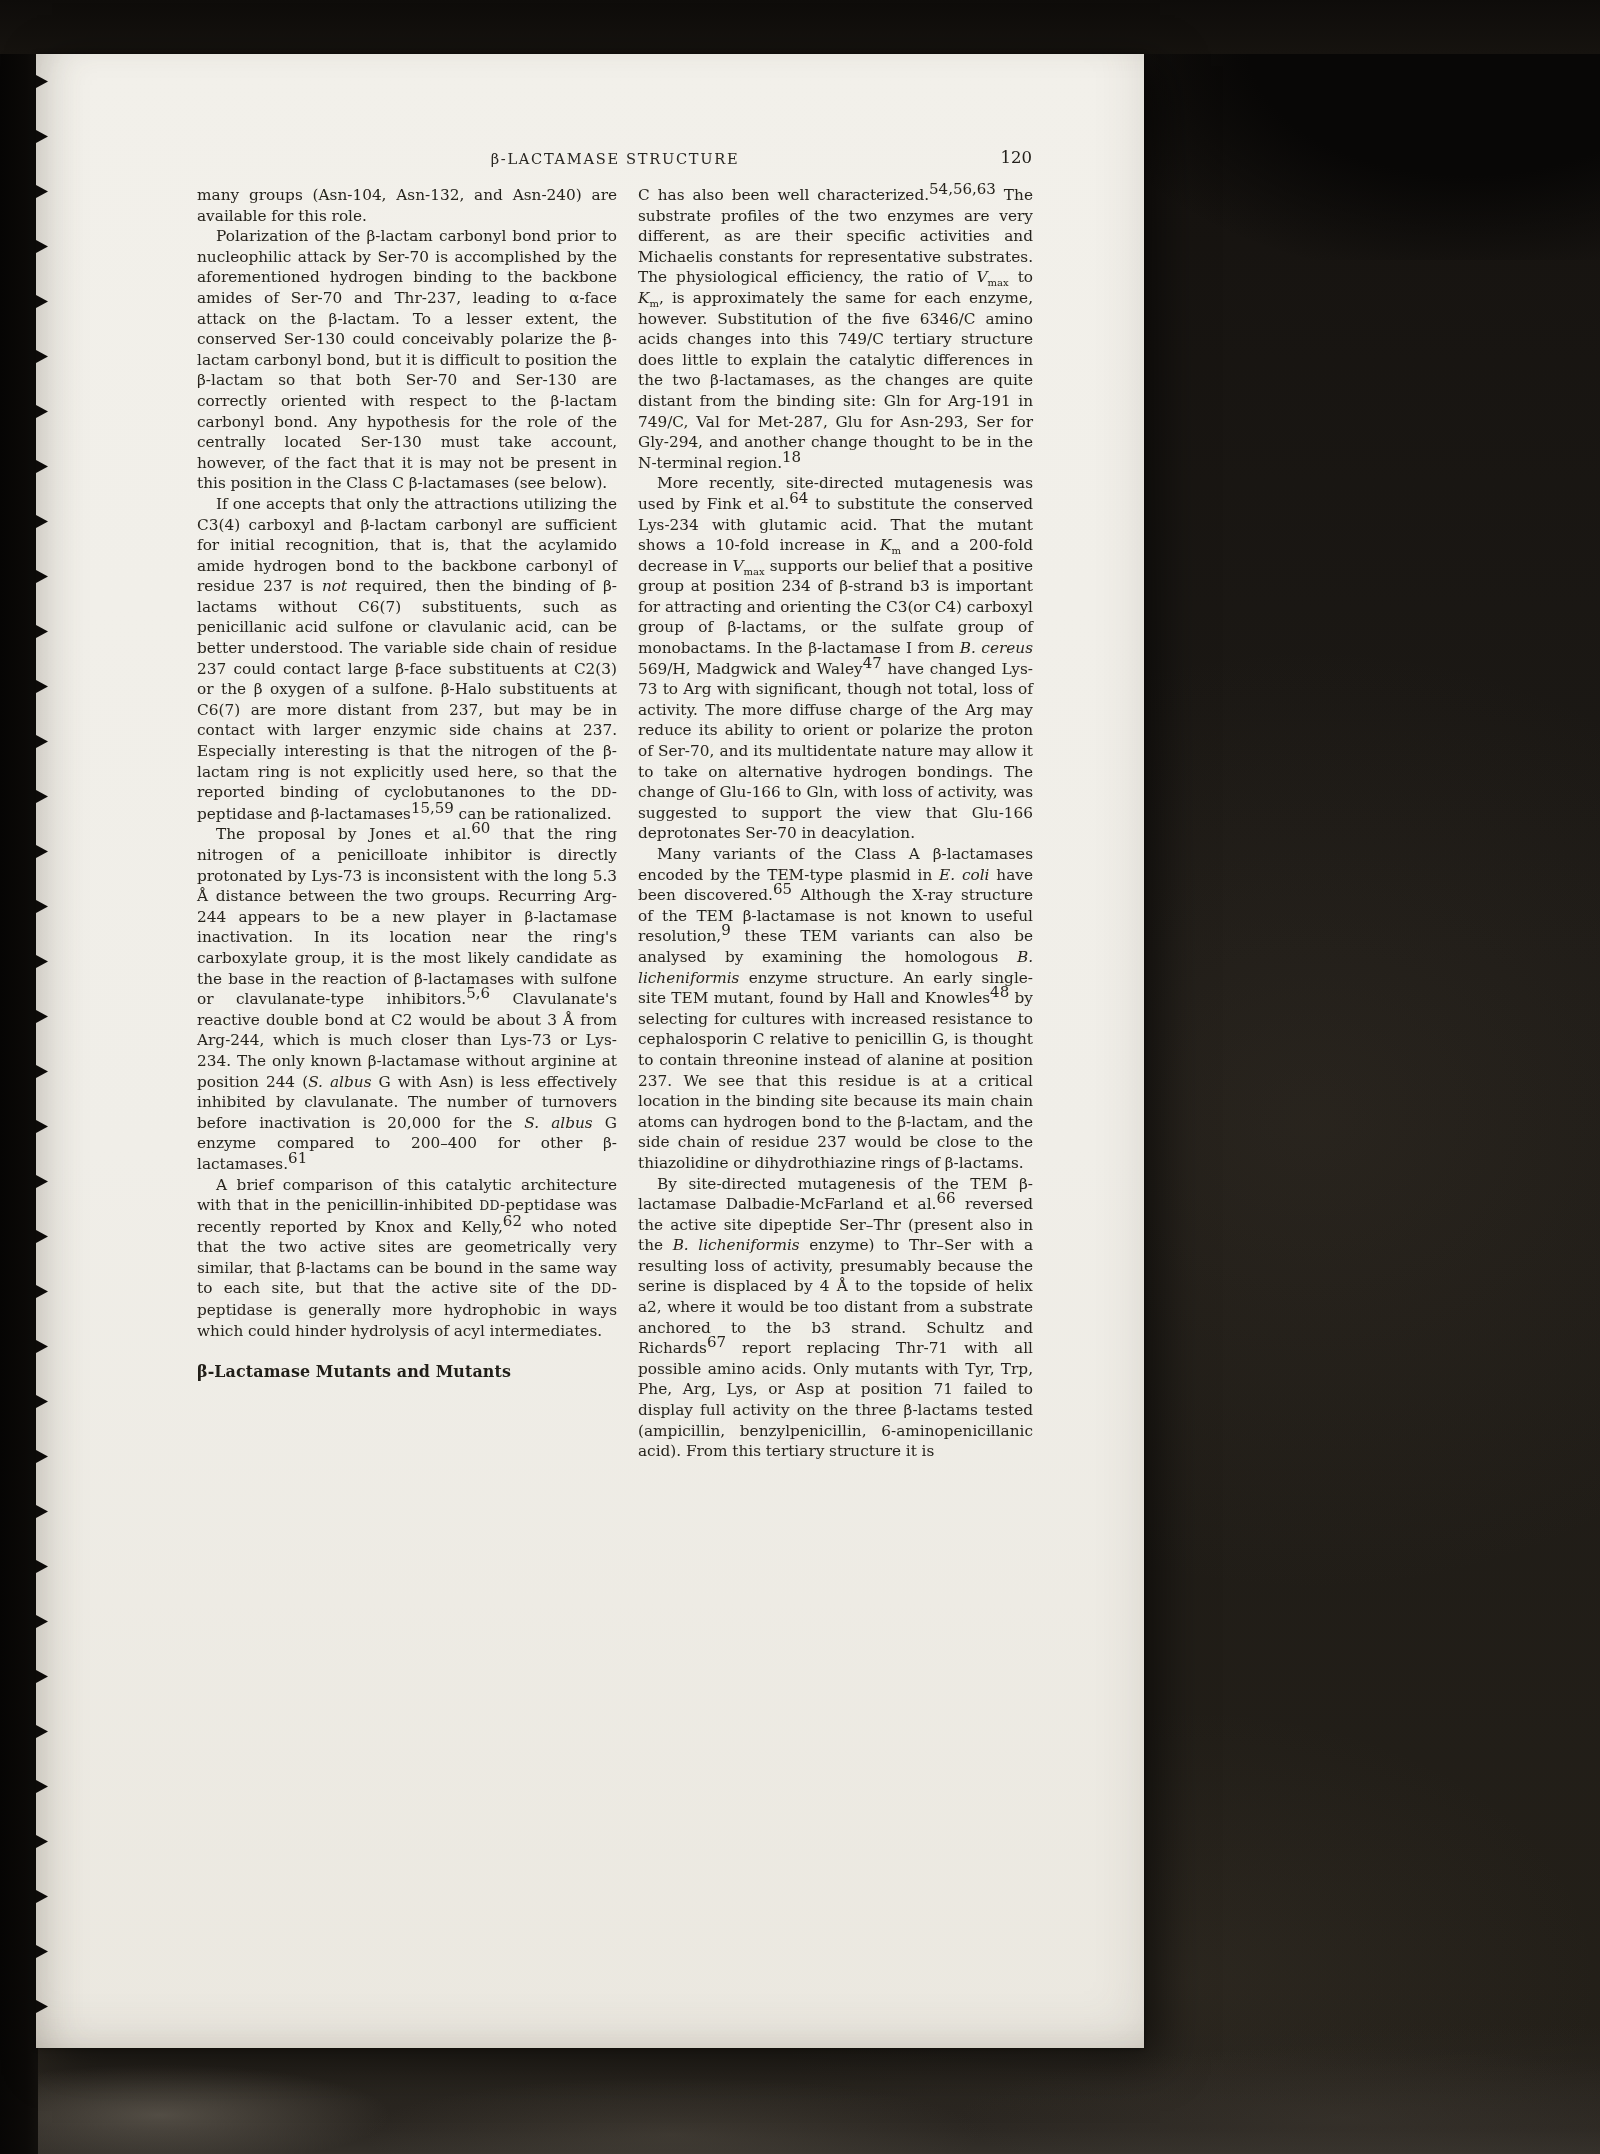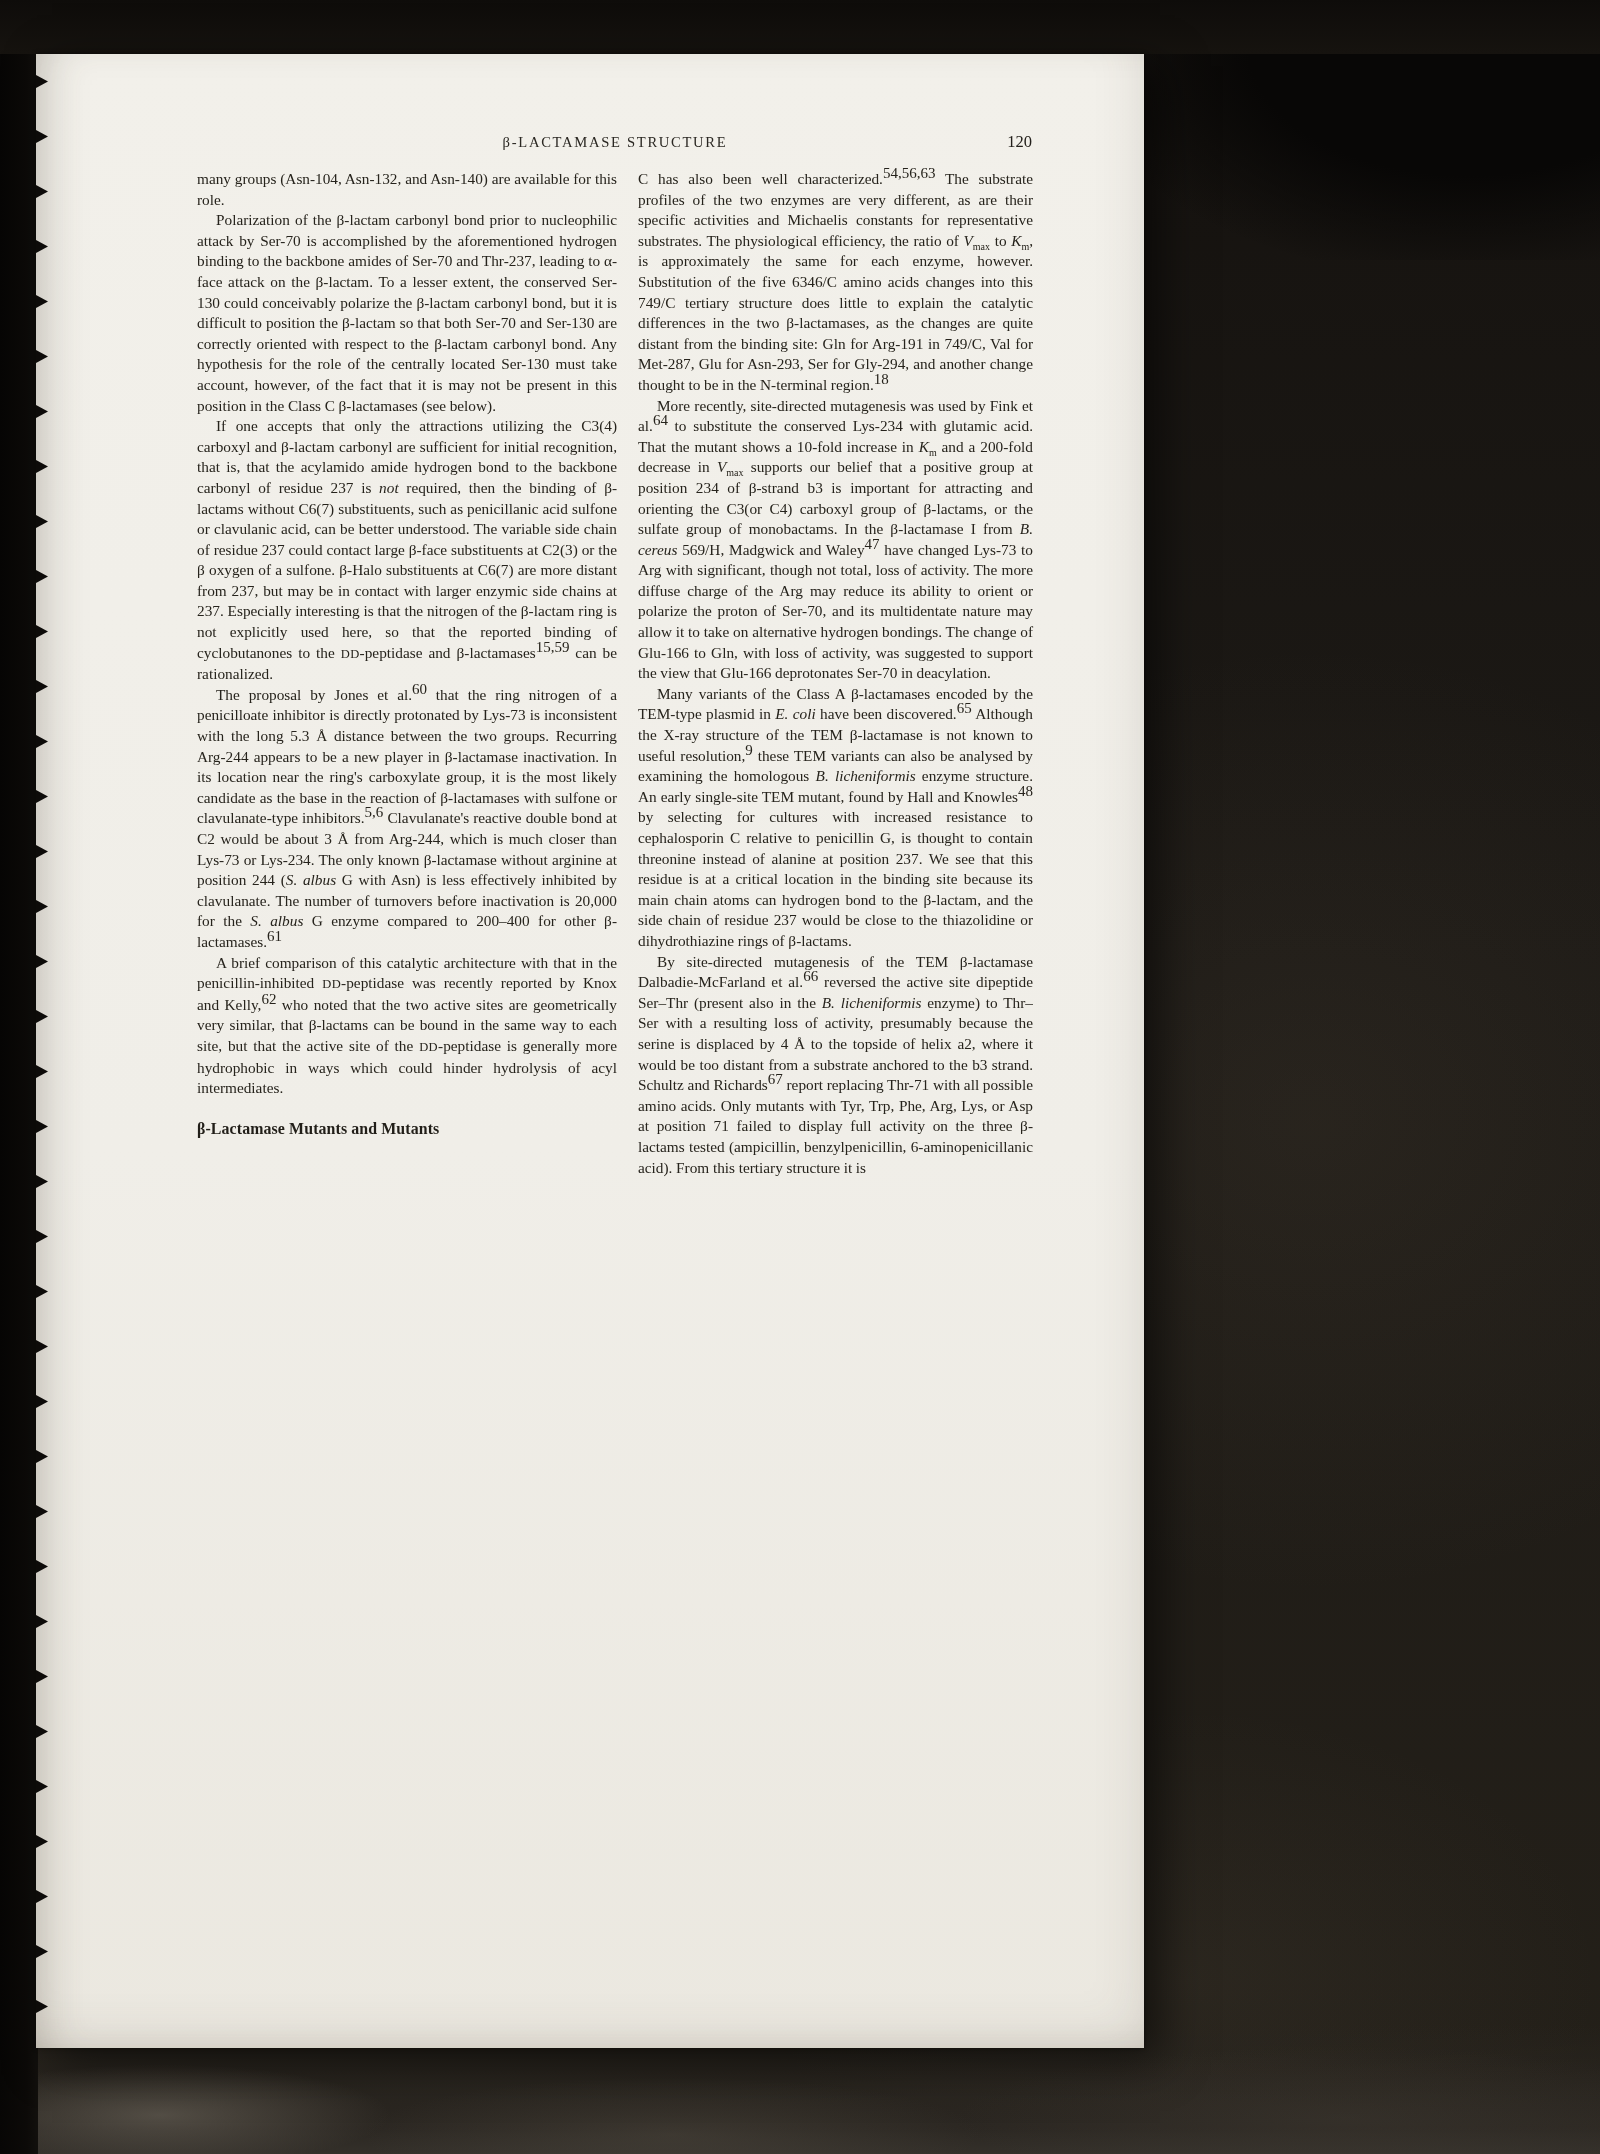--- a/index.html
+++ b/index.html
@@ -42,21 +42,21 @@
   
   .page {
     position:absolute; left:36px; top:54px; width:1108px; height:1994px;
     background:linear-gradient(180deg, #f2f0ea 0%, #f0eee8 55%, #ebe8e0 100%);
     box-shadow: 16px 12px 42px rgba(0,0,0,0.55), 0 0 5px rgba(0,0,0,0.45),
                 inset 30px 0 46px -24px rgba(70,58,44,0.28),
                 inset -18px -24px 60px -30px rgba(80,70,55,0.22);
   }
   .torn-edge { position:absolute; left:0; top:0; }
 
-  .content { position:absolute; left:161px; top:80px; width:836px; color:#27241d;font-family:Liberation Serif, serif; }
+  .content { position:absolute; left:161px; top:96px; width:836px; color:#27241d; }
 
   .running-head-row { position:relative; height:35px; }
   .running-head {
     text-align:center; font-size:14.6px; letter-spacing:1.7px; color:#2a2722;
   }
   .page-number { position:absolute; right:1px; top:-2px; font-size:16.5px; color:#23201b; }
 
   .columns { display:flex; gap:21px; }
   .col-left  { width:420px; }
   .col-right { width:395px; }
@@ -101,21 +101,21 @@
   <div class="content">
 
     <div class="running-head-row">
       <div class="running-head">β-LACTAMASE STRUCTURE</div>
       <div class="page-number">120</div>
     </div>
 
     <div class="columns">
 
       <div class="col-left">
-        <p class="para first">many groups (Asn-104, Asn-132, and Asn-140) are available for this role.</p>
+        <p class="para first">many groups (Asn-104, Asn-132, and Asn-240) are available for this role.</p>
         <p class="para">Polarization of the β-lactam carbonyl bond prior to nucleophilic attack by Ser-70 is accomplished by the aforementioned hydrogen binding to the backbone amides of Ser-70 and Thr-237, leading to α-face attack on the β-lactam. To a lesser extent, the conserved Ser-130 could conceivably polarize the β-lactam carbonyl bond, but it is difficult to position the β-lactam so that both Ser-70 and Ser-130 are correctly oriented with respect to the β-lactam carbonyl bond. Any hypothesis for the role of the centrally located Ser-130 must take account, however, of the fact that it is may not be present in this position in the Class C β-lactamases (see below).</p>
         <p class="para">If one accepts that only the attractions utilizing the C3(4) carboxyl and β-lactam carbonyl are sufficient for initial recognition, that is, that the acylamido amide hydrogen bond to the backbone carbonyl of residue 237 is <i>not</i> required, then the binding of β-lactams without C6(7) substituents, such as penicillanic acid sulfone or clavulanic acid, can be better understood. The variable side chain of residue 237 could contact large β-face substituents at C2(3) or the β oxygen of a sulfone. β-Halo substituents at C6(7) are more distant from 237, but may be in contact with larger enzymic side chains at 237. Especially interesting is that the nitrogen of the β-lactam ring is not explicitly used here, so that the reported binding of cyclobutanones to the <span class="sc">DD</span>-peptidase and β-lactamases<sup>15,59</sup> can be rationalized.</p>
         <p class="para">The proposal by Jones et al.<sup>60</sup> that the ring nitrogen of a penicilloate inhibitor is directly protonated by Lys-73 is inconsistent with the long 5.3 Å distance between the two groups. Recurring Arg-244 appears to be a new player in β-lactamase inactivation. In its location near the ring's carboxylate group, it is the most likely candidate as the base in the reaction of β-lactamases with sulfone or clavulanate-type inhibitors.<sup>5,6</sup> Clavulanate's reactive double bond at C2 would be about 3 Å from Arg-244, which is much closer than Lys-73 or Lys-234. The only known β-lactamase without arginine at position 244 (<i>S. albus</i> G with Asn) is less effectively inhibited by clavulanate. The number of turnovers before inactivation is 20,000 for the <i>S. albus</i> G enzyme compared to 200–400 for other β-lactamases.<sup>61</sup></p>
         <p class="para">A brief comparison of this catalytic architecture with that in the penicillin-inhibited <span class="sc">DD</span>-peptidase was recently reported by Knox and Kelly,<sup>62</sup> who noted that the two active sites are geometrically very similar, that β-lactams can be bound in the same way to each site, but that the active site of the <span class="sc">DD</span>-peptidase is generally more hydrophobic in ways which could hinder hydrolysis of acyl intermediates.</p>
         <h3 class="section-heading">β-Lactamase Mutants and Mutants</h3>
       </div>
 
       <div class="col-right">
         <p class="para first">C has also been well characterized.<sup>54,56,63</sup> The substrate profiles of the two enzymes are very different, as are their specific activities and Michaelis constants for representative substrates. The physiological efficiency, the ratio of <i>V</i><sub>max</sub> to <i>K</i><sub>m</sub>, is approximately the same for each enzyme, however. Substitution of the five 6346/C amino acids changes into this 749/C tertiary structure does little to explain the catalytic differences in the two β-lactamases, as the changes are quite distant from the binding site: Gln for Arg-191 in 749/C, Val for Met-287, Glu for Asn-293, Ser for Gly-294, and another change thought to be in the N-terminal region.<sup>18</sup></p>
         <p class="para">More recently, site-directed mutagenesis was used by Fink et al.<sup>64</sup> to substitute the conserved Lys-234 with glutamic acid. That the mutant shows a 10-fold increase in <i>K</i><sub>m</sub> and a 200-fold decrease in <i>V</i><sub>max</sub> supports our belief that a positive group at position 234 of β-strand b3 is important for attracting and orienting the C3(or C4) carboxyl group of β-lactams, or the sulfate group of monobactams. In the β-lactamase I from <i>B. cereus</i> 569/H, Madgwick and Waley<sup>47</sup> have changed Lys-73 to Arg with significant, though not total, loss of activity. The more diffuse charge of the Arg may reduce its ability to orient or polarize the proton of Ser-70, and its multidentate nature may allow it to take on alternative hydrogen bondings. The change of Glu-166 to Gln, with loss of activity, was suggested to support the view that Glu-166 deprotonates Ser-70 in deacylation.</p>

